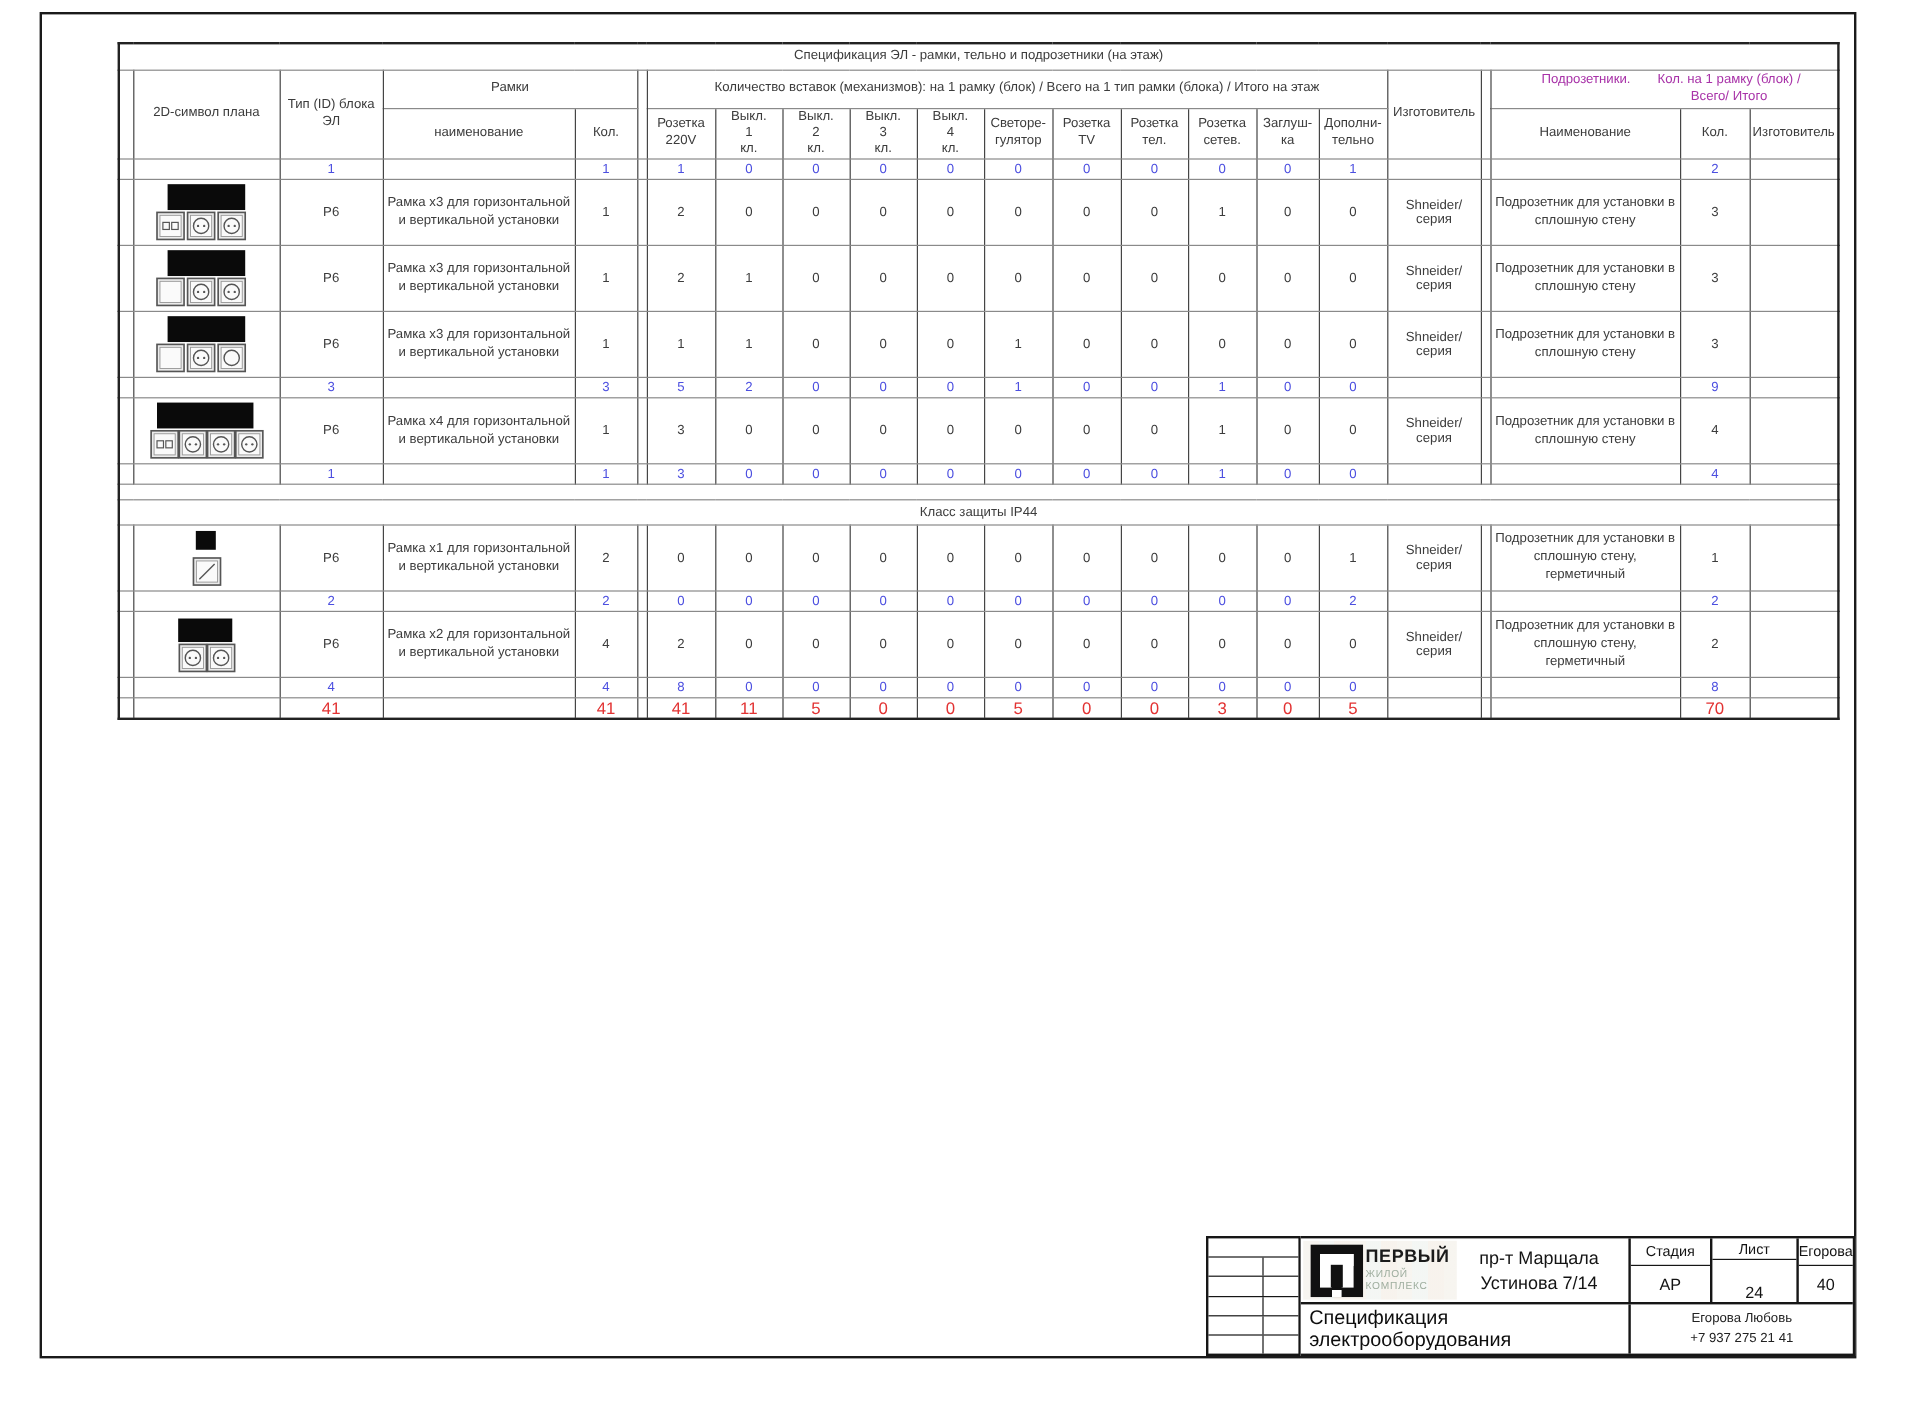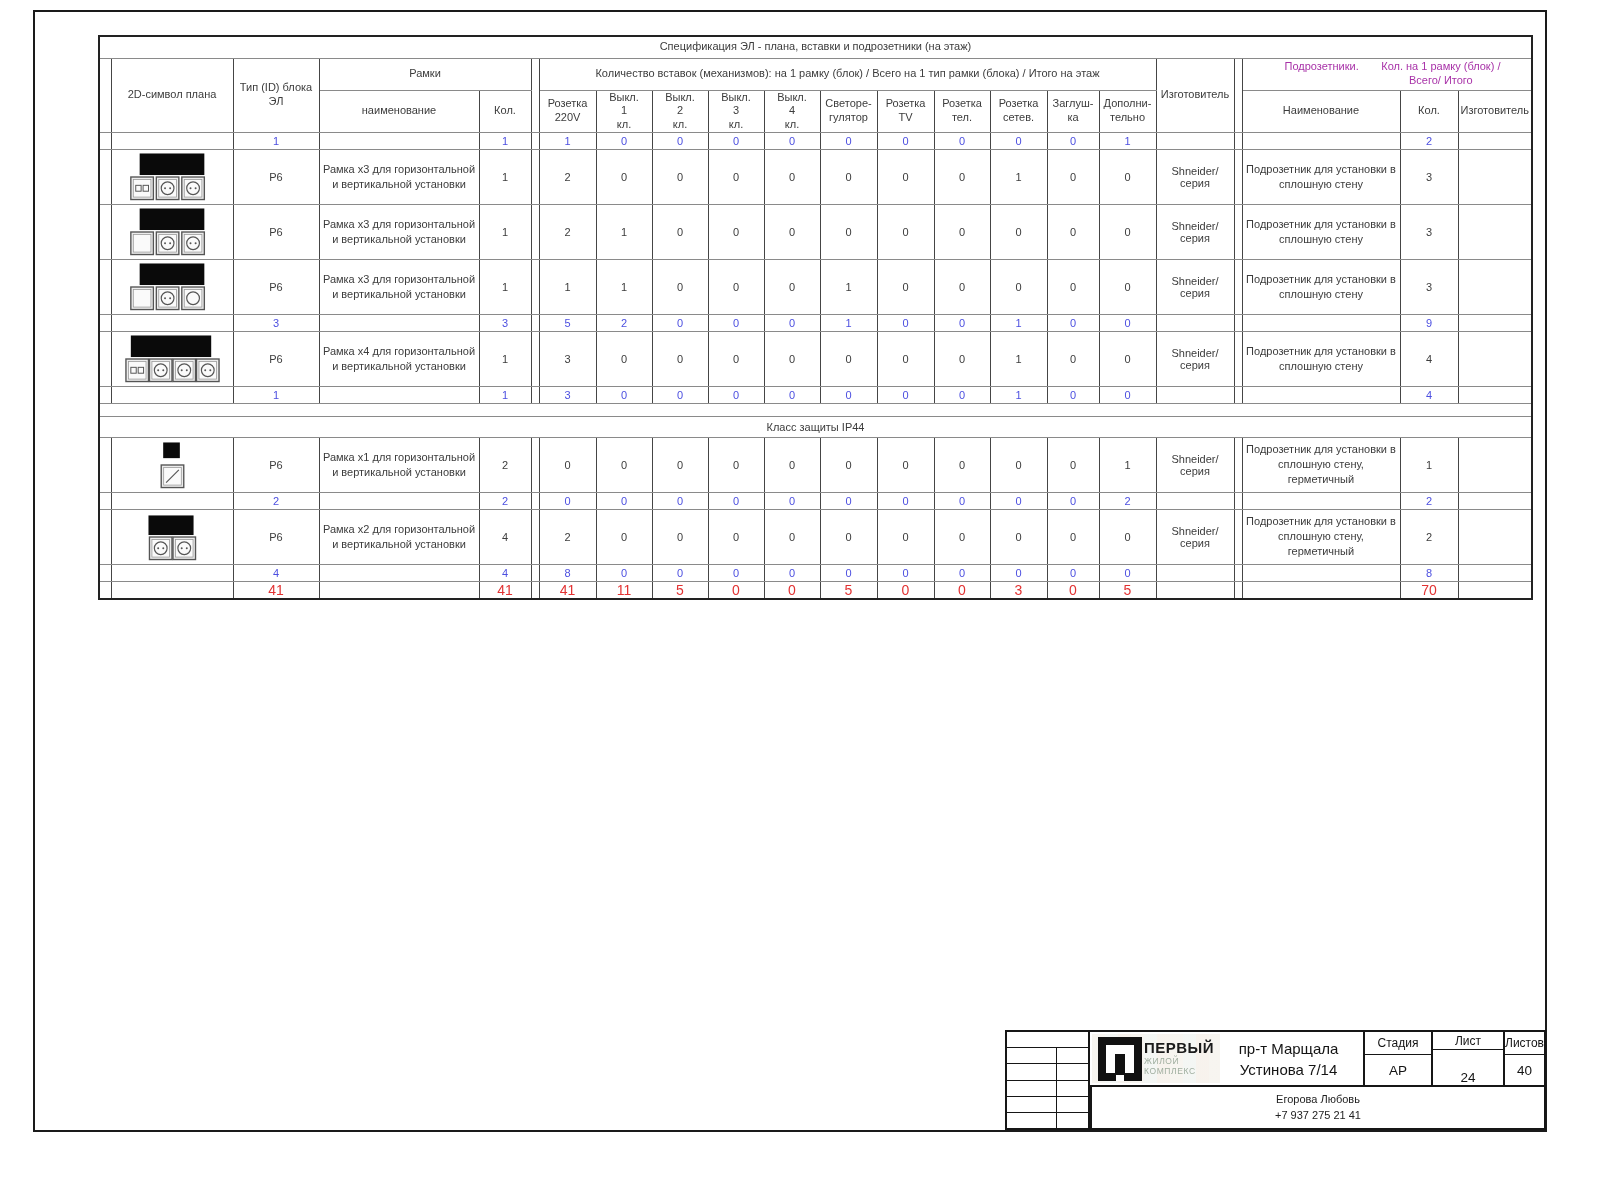--- a/index.html
+++ b/index.html
@@ -85,21 +85,21 @@
       <col style="width:52px">
       <col style="width:57px">
     <col style="width:78px">
     <col style="width:8px">
     <col style="width:158px">
       <col style="width:58px">
       <col style="width:69px">
   </colgroup>
   <tbody>
     <tr class="r-title">
-      <td colspan="22" class="hd">Спецификация ЭЛ - плана, вставки и подрозетники (на этаж)</td>
+      <td colspan="22" class="hd">Спецификация ЭЛ - рамки, тельно и подрозетники (на этаж)</td>
     </tr>
     <tr class="r-gh">
       <td rowspan="2"></td>
       <td rowspan="2" class="hd">2D-символ плана</td>
       <td rowspan="2" class="hd">Тип (ID) блока ЭЛ</td>
       <td colspan="2" class="hd">Рамки</td>
       <td rowspan="2"></td>
       <td colspan="11" class="hd">Количество вставок (механизмов): на 1 рамку  (блок) / Всего на 1 тип рамки (блока) / Итого на этаж</td>
       <td rowspan="2" class="hd">Изготовитель</td>
       <td rowspan="2"></td>
@@ -579,24 +579,25 @@
       </div>
       <div class="tb-col w-stage">
         <div class="lab">Стадия</div>
         <div class="val">АР</div>
       </div>
       <div class="tb-col w-sheet">
         <div class="lab">Лист</div>
         <div class="val">24</div>
       </div>
       <div class="tb-col w-sheets">
-        <div class="lab">Листов</div>
+        <div class="lab">Егорова</div>
         <div class="val">40</div>
       </div>
     </div>
     <div class="tb-r2">
+      <div class="doctitle">Спецификация  электрооборудования</div>
       <div class="author">
         <div>Егорова Любовь</div>
         <div>+7 937 275 21 41</div>
       </div>
     </div>
   </div>
 </div>
 
 </body></html>

